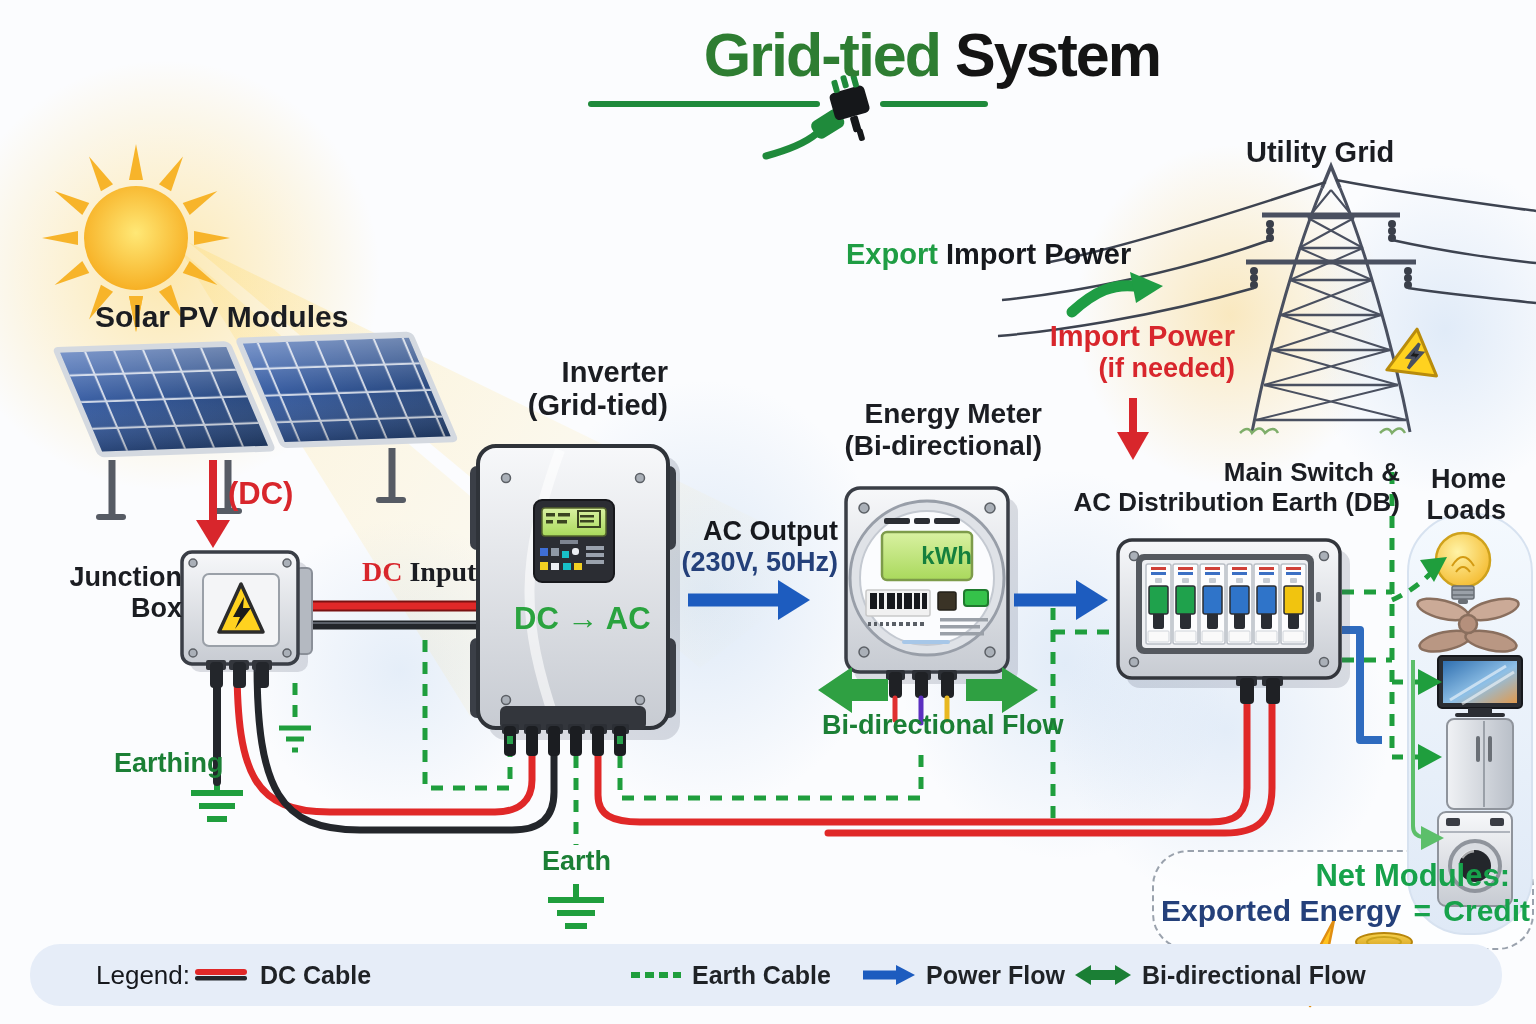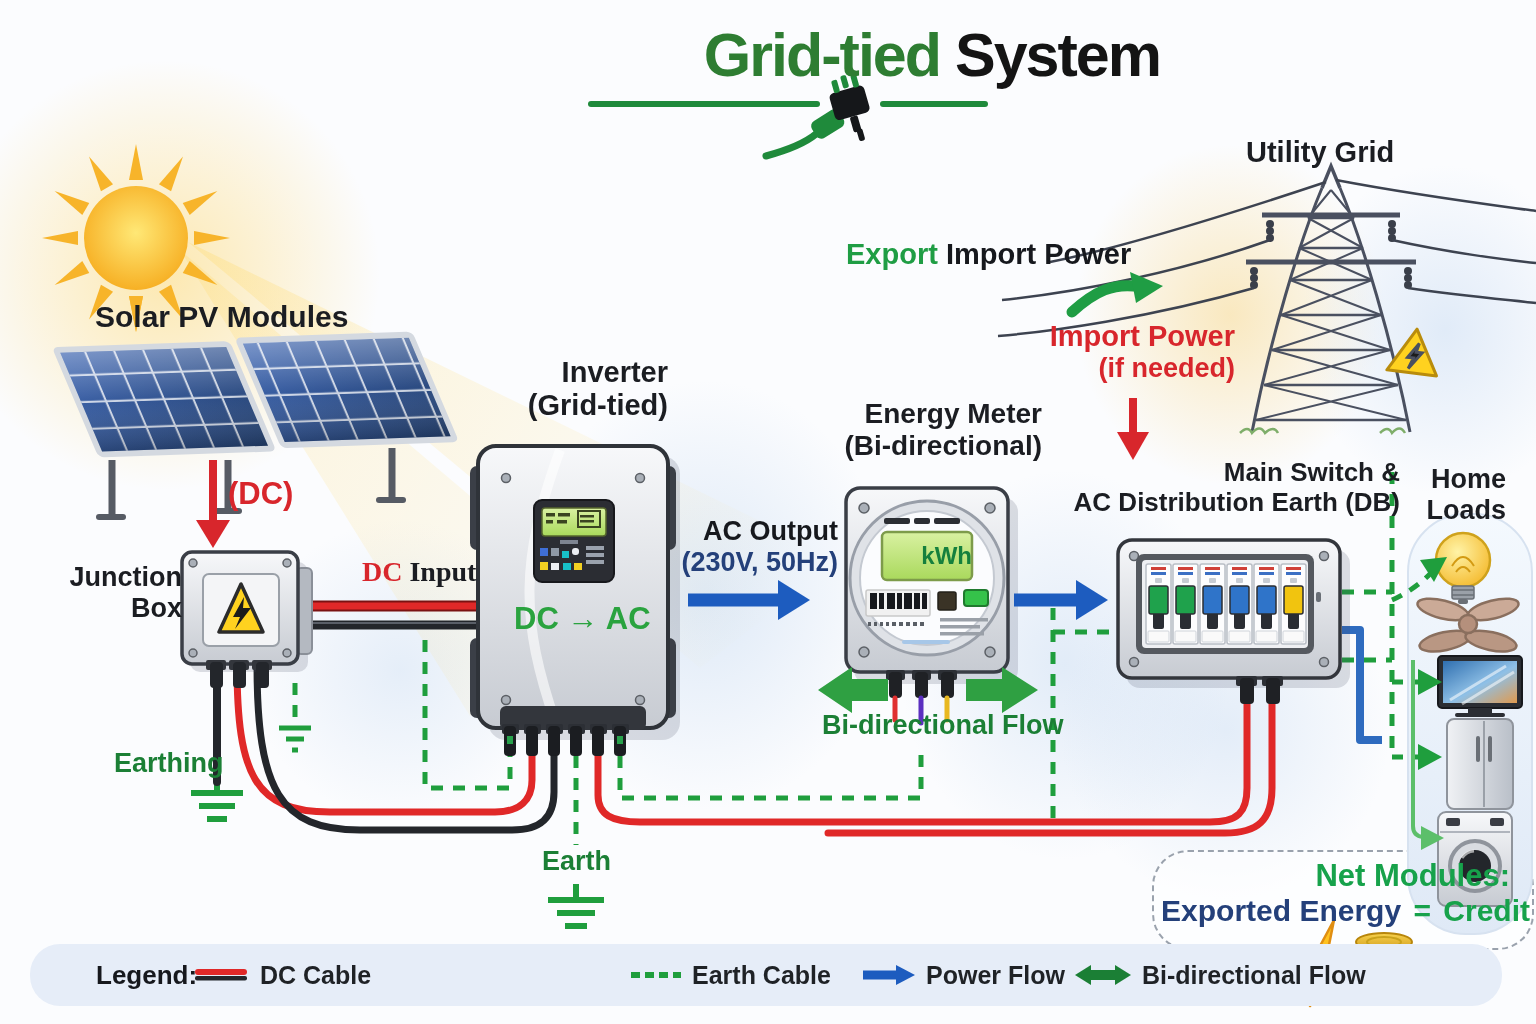--- a/index.html
+++ b/index.html
@@ -11,21 +11,21 @@
   svg.art{position:absolute;left:0;top:0;pointer-events:none;}
   
   .netbox{position:absolute;left:1152px;top:850px;width:378px;height:96px;
     border:2.5px dashed #9aa2ad;border-radius:36px;background:rgba(255,255,255,.55);}
   
   .legendbar{position:absolute;left:30px;top:944px;width:1472px;height:62px;
     background:#e6edf8;border-radius:30px;}
   .leg-item{position:absolute;top:0;height:62px;display:flex;align-items:center;gap:11px;}
   .leg-item span{font-weight:700;font-size:25px;color:#1f2226;white-space:nowrap;}
   .leg-title{position:absolute;left:66px;top:0;height:62px;display:flex;align-items:center;
-    font-weight:700;font-size:26px;color:#16181d;}
+    font-weight:400;font-size:26px;color:#16181d;}
 </style>
 </head>
 <body>
 
 <div class="canvas">
 
   <div class="blob" style="left:-50px;top:60px;width:430px;height:430px;background:radial-gradient(closest-side,rgba(255,205,70,.42),rgba(255,205,70,0));"></div>
   <div class="blob" style="left:520px;top:380px;width:370px;height:430px;background:radial-gradient(closest-side,rgba(166,197,233,.34),rgba(166,197,233,0));"></div>
   <div class="blob" style="left:250px;top:520px;width:300px;height:300px;background:radial-gradient(closest-side,rgba(166,197,233,.26),rgba(166,197,233,0));"></div>
   <div class="blob" style="left:900px;top:470px;width:330px;height:390px;background:radial-gradient(closest-side,rgba(166,197,233,.30),rgba(166,197,233,0));"></div>

